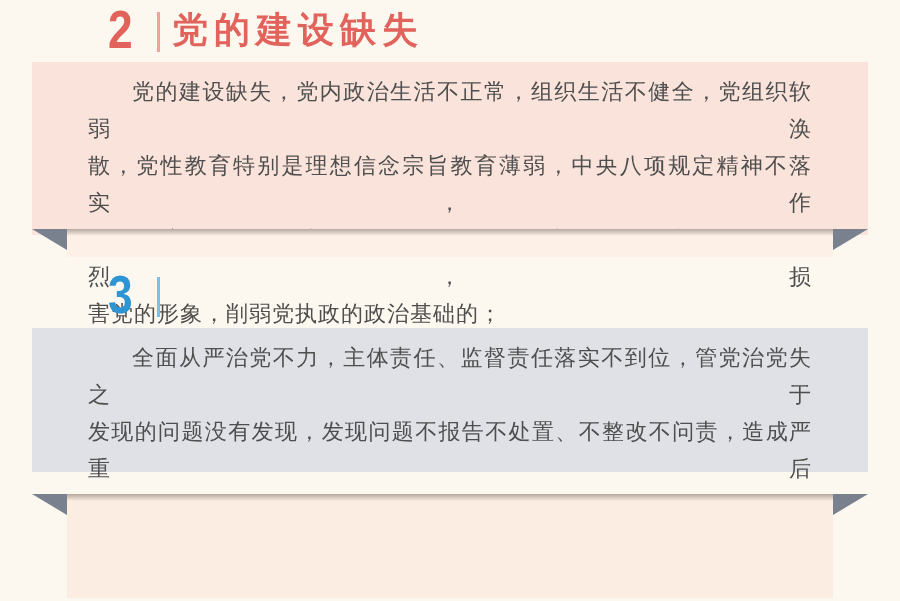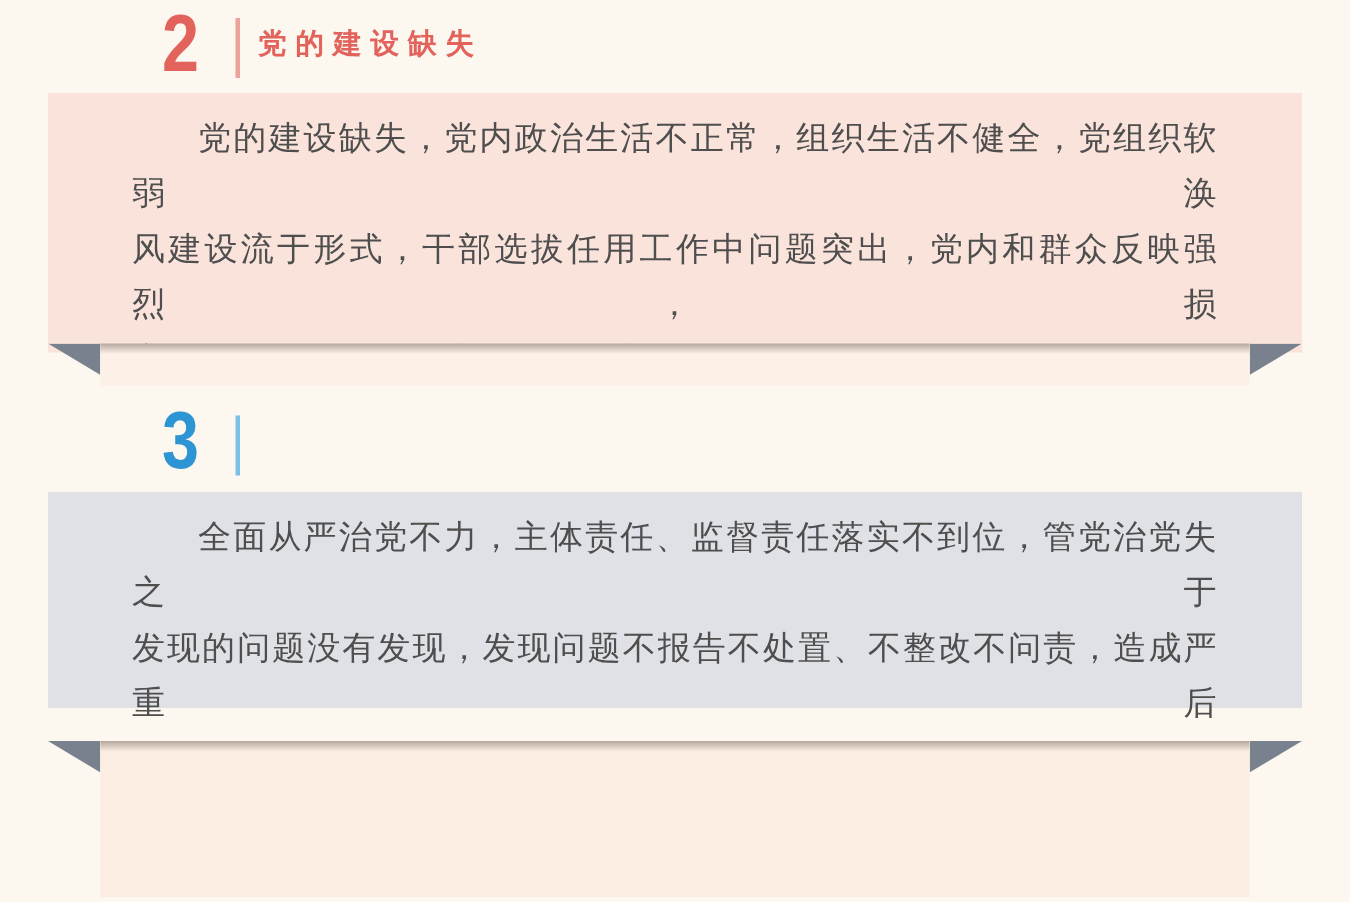--- a/index.html
+++ b/index.html
@@ -18,21 +18,21 @@
     font-size:54px;line-height:54px;font-weight:bold;
     color:var(--accent);
     transform:scaleX(0.82);transform-origin:left top;
   }
   .hdr-divider{
     position:absolute;left:157px;top:12px;width:3px;height:40px;
     background:var(--divider);
   }
   .title{
     position:absolute;left:172px;top:13px;margin:0;
-    font-size:19px;line-height:34px;font-weight:bold;letter-spacing:6px;
+    font-size:36px;line-height:34px;font-weight:bold;letter-spacing:6px;
     color:var(--accent);
   }
   
   .band{
     position:absolute;left:32px;width:836px;box-sizing:border-box;
     background:var(--band);
     padding:11px 56px 0 56px;
   }
   .sec0 .band{top:62px;height:173px;}
   .sec1 .band{top:328px;height:144px;}
@@ -65,20 +65,21 @@
 <div class="page">
 
   <div class="sec sec0" style="--accent: #e2625c; --divider: #eda29a; --band: #f9e3da; --ribbon: #fdf0e7;">
     <div class="header">
       <span class="num">2</span>
       <span class="hdr-divider"></span>
       <h2 class="title">党的建设缺失</h2>
     </div>
     <div class="band">
       <div class="ln first">党的建设缺失，党内政治生活不正常，组织生活不健全，党组织软弱涣</div>
+      <div class="ln">散，党性教育特别是理想信念宗旨教育薄弱，中央八项规定精神不落实，作</div>
       <div class="ln">风建设流于形式，干部选拔任用工作中问题突出，党内和群众反映强烈，损</div>
       <div class="ln last">害党的形象，削弱党执政的政治基础的；</div>
     </div>
     <div class="fold fold-l"></div>
     <div class="fold fold-r"></div>
     <div class="ribbon"></div>
   </div>
 
   <div class="sec sec1" style="--accent: #2d95d3; --divider: #7cc0e8; --band: #dfe1e6; --ribbon: #fcede2;">
     <div class="header">

